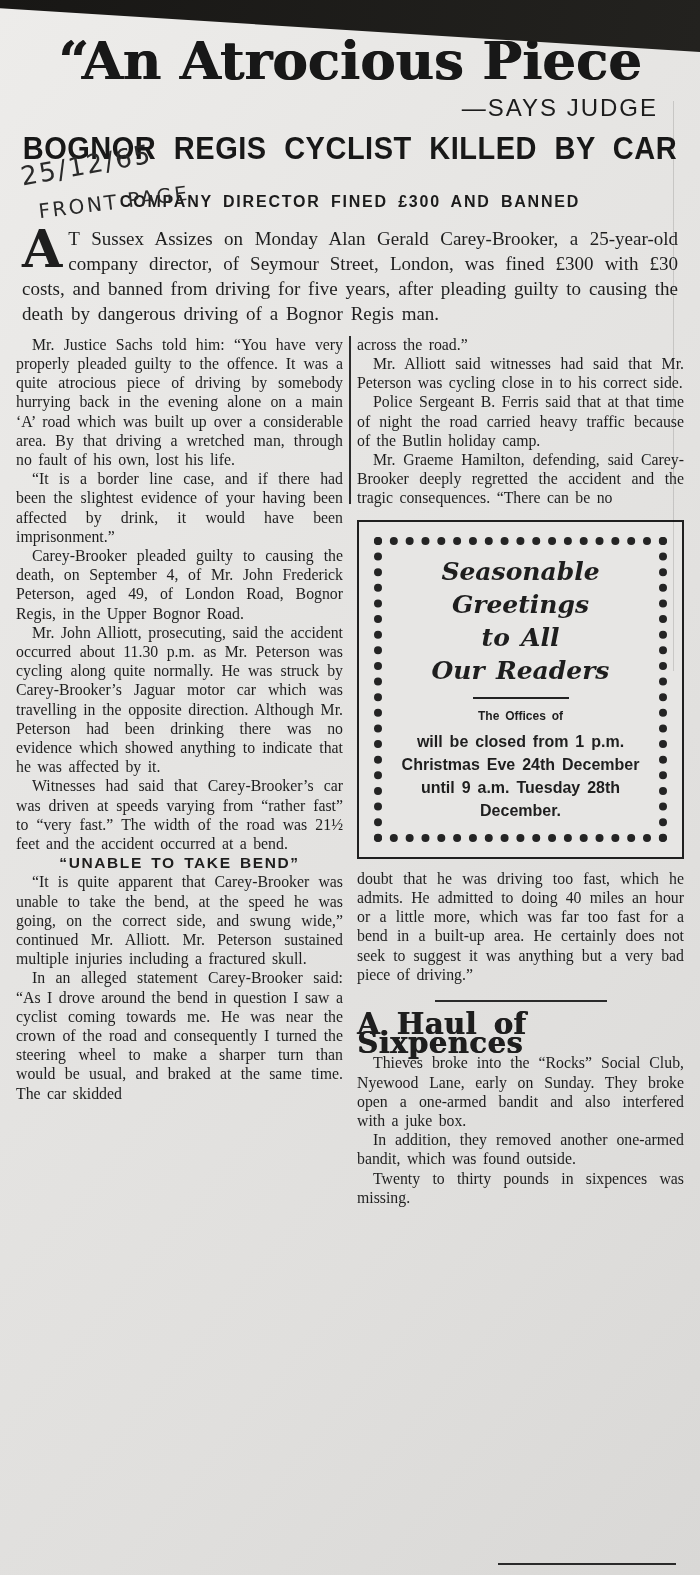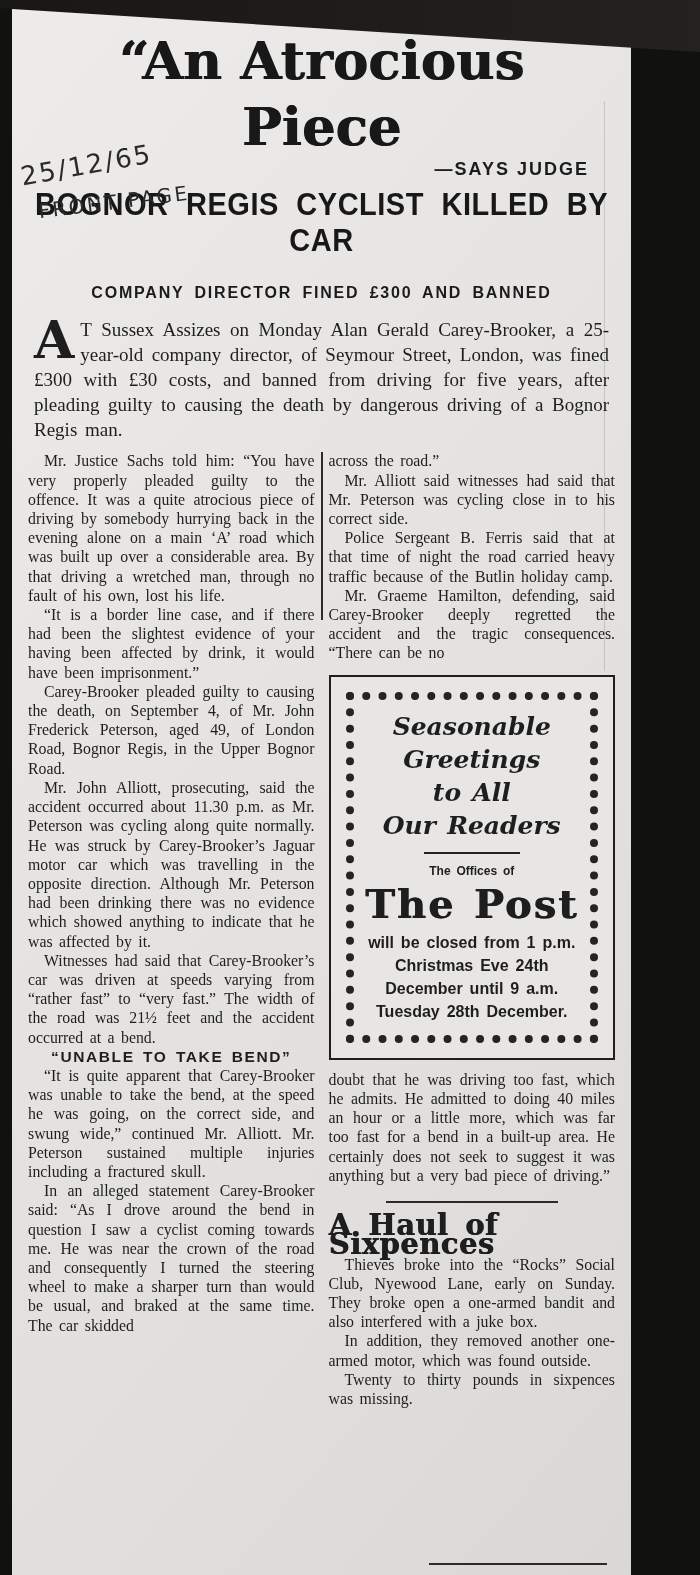--- a/index.html
+++ b/index.html
@@ -4,21 +4,21 @@
 <style>
   html,body { margin:0; padding:0; }
   body {
     width:700px; height:1575px; overflow:hidden;
     background:#111110;
     font-family:"Liberation Serif", serif;
     position:relative;
   }
   .frame { position:relative; width:700px; height:1575px; overflow:hidden; }
   .paper {
-    position:absolute; left:12px; top:6px; width:619px; height:1569px;
+    position:absolute; left:0; top:6px; width:700px; height:1569px;
     background:linear-gradient(130deg,#edecea 0%,#e6e5e3 35%,#e0dfdd 70%,#d9d8d6 100%);
     color:#1e1e1e;
   }
   .photo-edge-top {
     position:absolute; top:0; left:0; width:700px; height:52px;
     background:linear-gradient(100deg,#181715,#23221f);
     clip-path:polygon(0 0,100% 0,100% 100%,0 16%);
     z-index:6;
   }
   .crease {
@@ -30,22 +30,22 @@
   
   .headline {
     margin:22px 2px 0; text-align:center;
     font-family:"DejaVu Serif", serif; font-weight:bold;
     font-size:53px; line-height:1.24; color:#181818;
     text-shadow:0.8px 0 currentColor;
   }
   .headline .line2 { word-spacing:30px; }
   .says-judge {
     text-align:right; margin:0 26px 0 0;
-    font-family:"Liberation Sans", sans-serif; font-weight:bold;
-    font-size:18px; letter-spacing:2px; color:#1c1c1c;
+    font-family:"Liberation Sans", sans-serif; font-weight:normal;
+    font-size:24px; letter-spacing:2px; color:#1c1c1c;
   }
   .subhead {
     text-align:center; margin-top:10px;
     font-family:"Liberation Sans", sans-serif; font-weight:bold;
     font-size:29px; letter-spacing:0.5px; word-spacing:9px;
     transform:scaleY(1.08); color:#181818;
   }
   .strap {
     text-align:center; margin-top:28px;
     font-family:"Liberation Sans", sans-serif; font-weight:bold;
@@ -164,32 +164,31 @@
 
           <div class="adbox-outer">
             <div class="adbox-inner">
               <div class="ad-greeting">
                 <div>Seasonable Greetings</div>
                 <div>to All</div>
                 <div>Our Readers</div>
               </div>
               <hr class="ad-rule">
               <div class="ad-offices">The Offices of</div>
-              <div class="ad-post">The Post</div>
               <div class="ad-closure">will be closed from 1 p.m. Christmas Eve 24th December until 9 a.m. Tuesday 28th December.</div>
             </div>
           </div>
 
           <p class="noindent">doubt that he was driving too fast, which he admits. He admitted to doing 40 miles an hour or a little more, which was far too fast for a bend in a built-up area.  He certainly does not seek to suggest it was anything but a very bad piece of driving.”</p>
 
           <hr class="article-divider">
 
           <p class="headline2">A Haul of Sixpences</p>
           <p>Thieves broke into the “Rocks” Social Club, Nyewood Lane, early on Sunday.   They broke open a one-armed bandit and also interfered with a juke box.</p>
-          <p>In addition, they removed another one-armed motor, which was found outside.</p>
+          <p>In addition, they removed another one-armed bandit, which was found outside.</p>
           <p>Twenty to thirty pounds in sixpences was missing.</p>
         </div>
       </div>
     </div>
 
     <div class="bottom-rule"></div>
   </div>
 
   <div class="photo-edge-top"></div>
 

